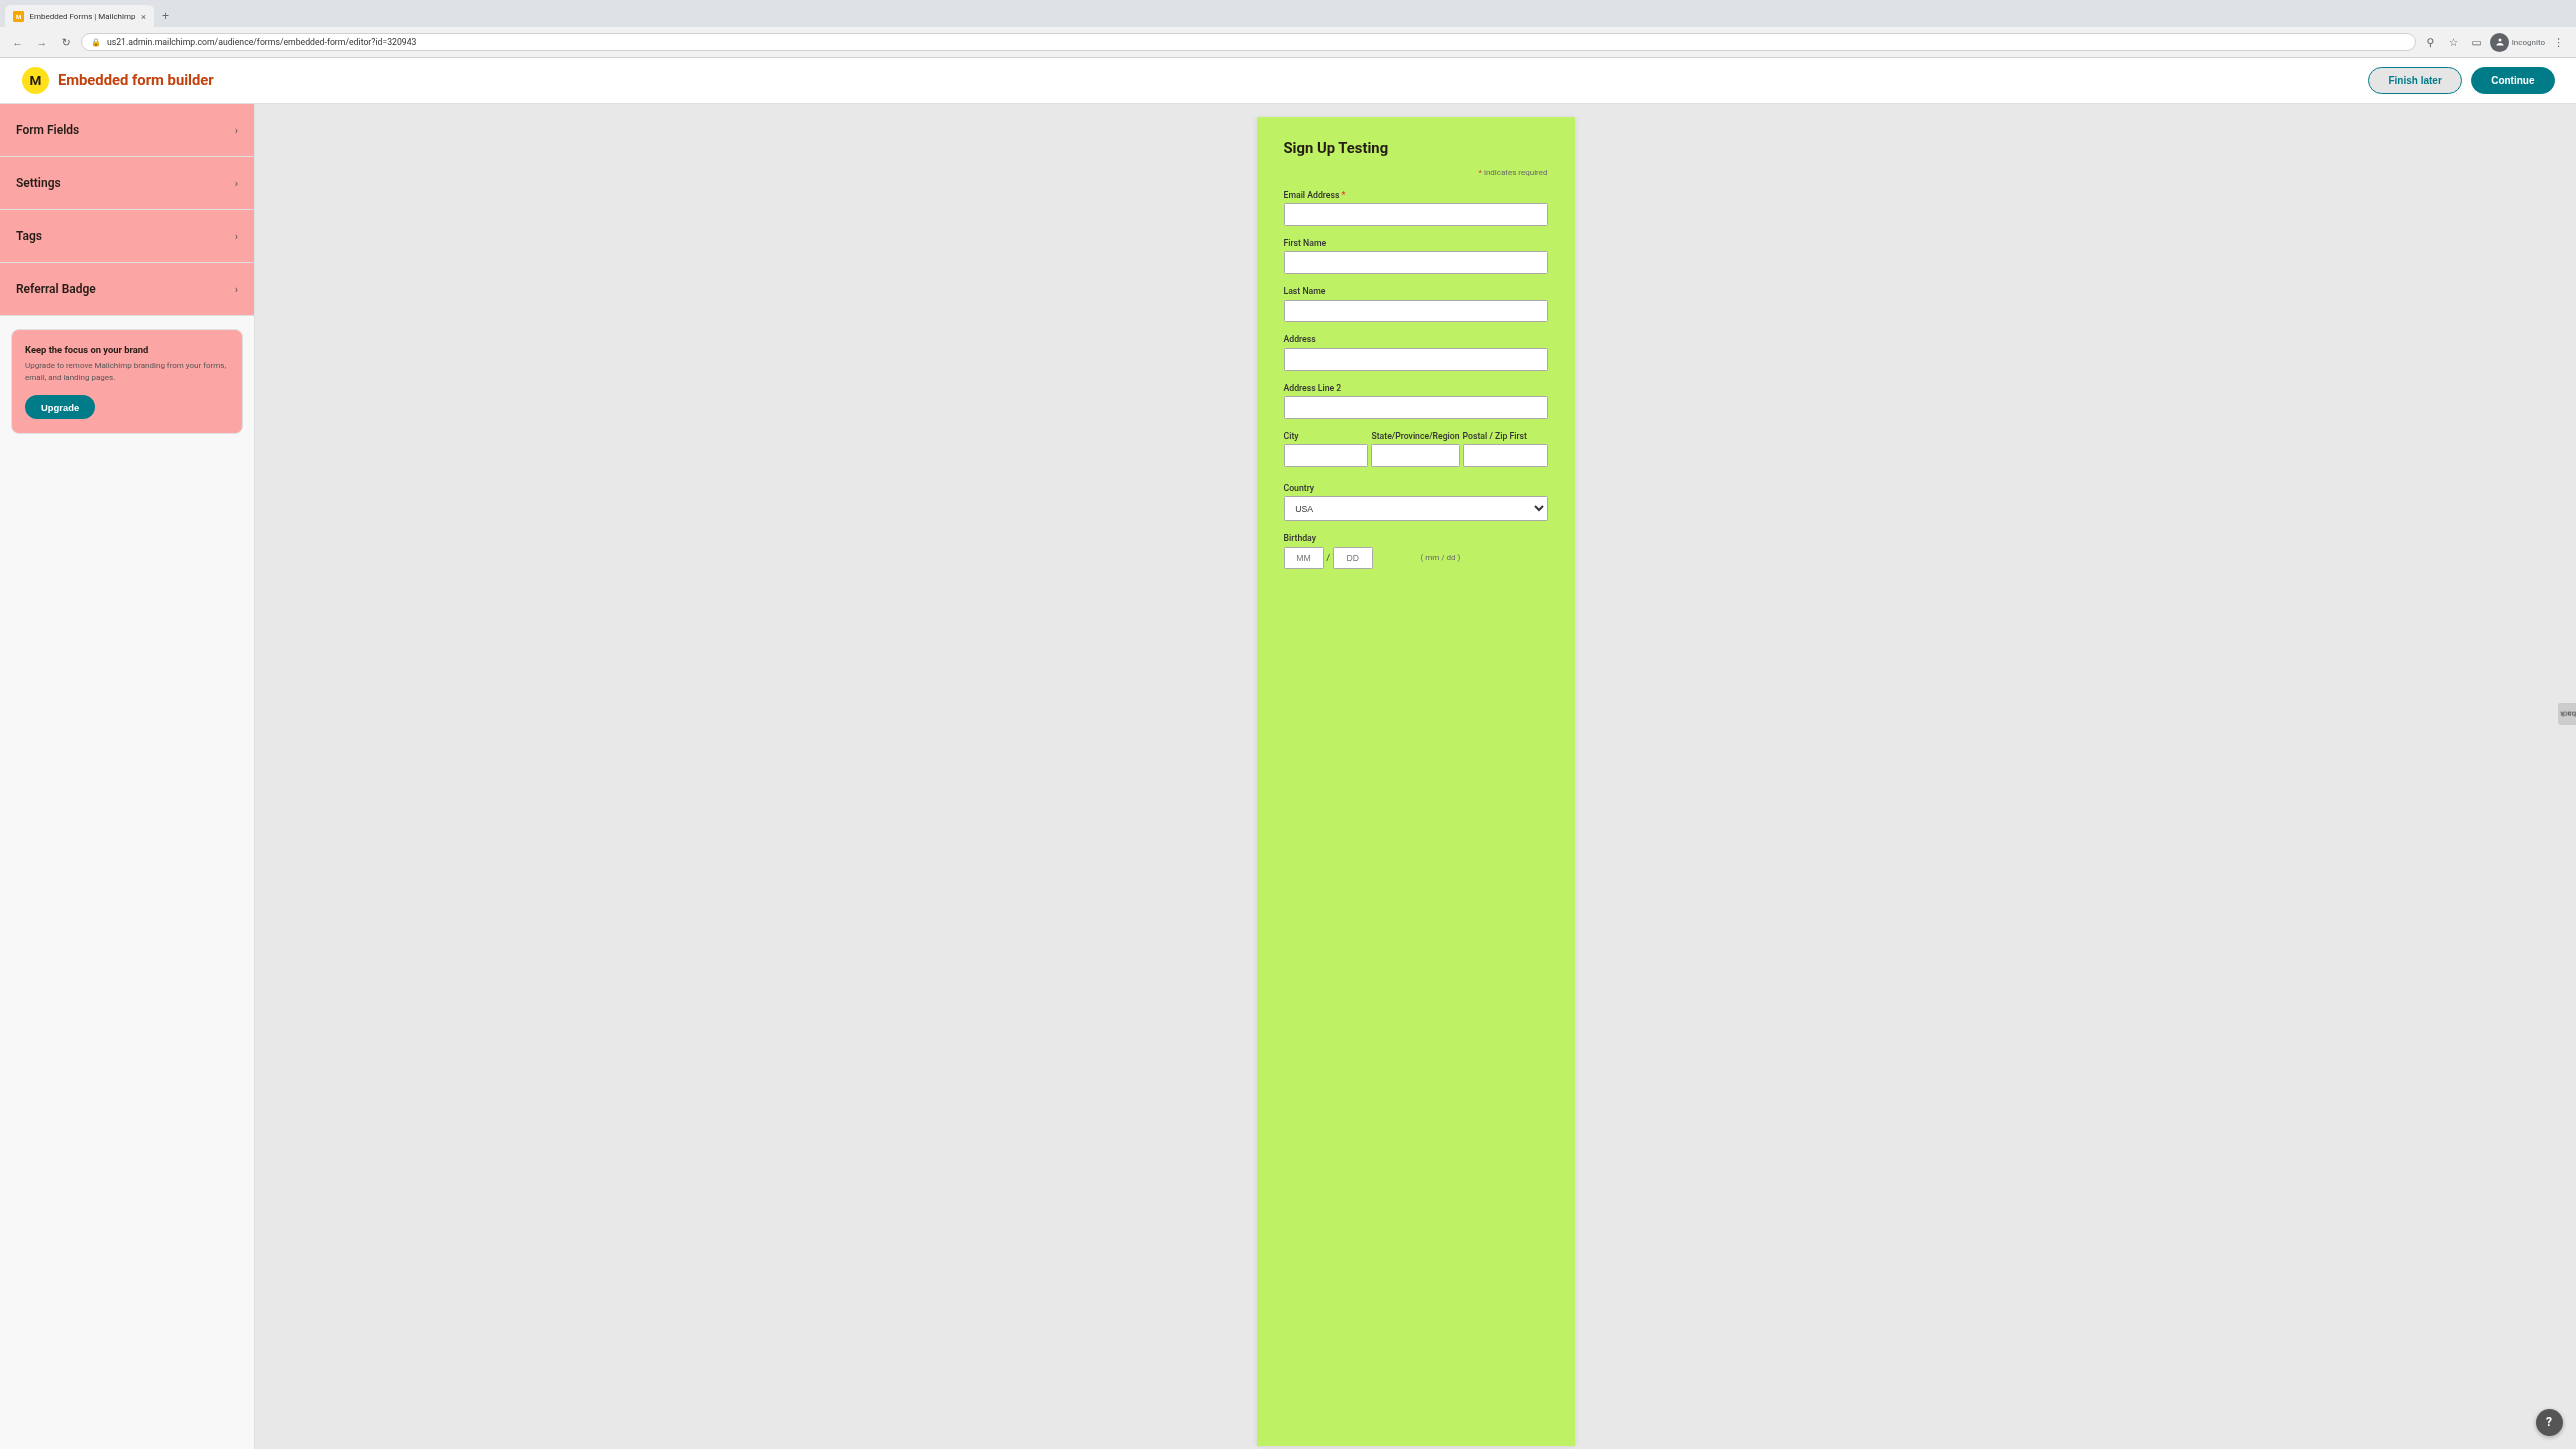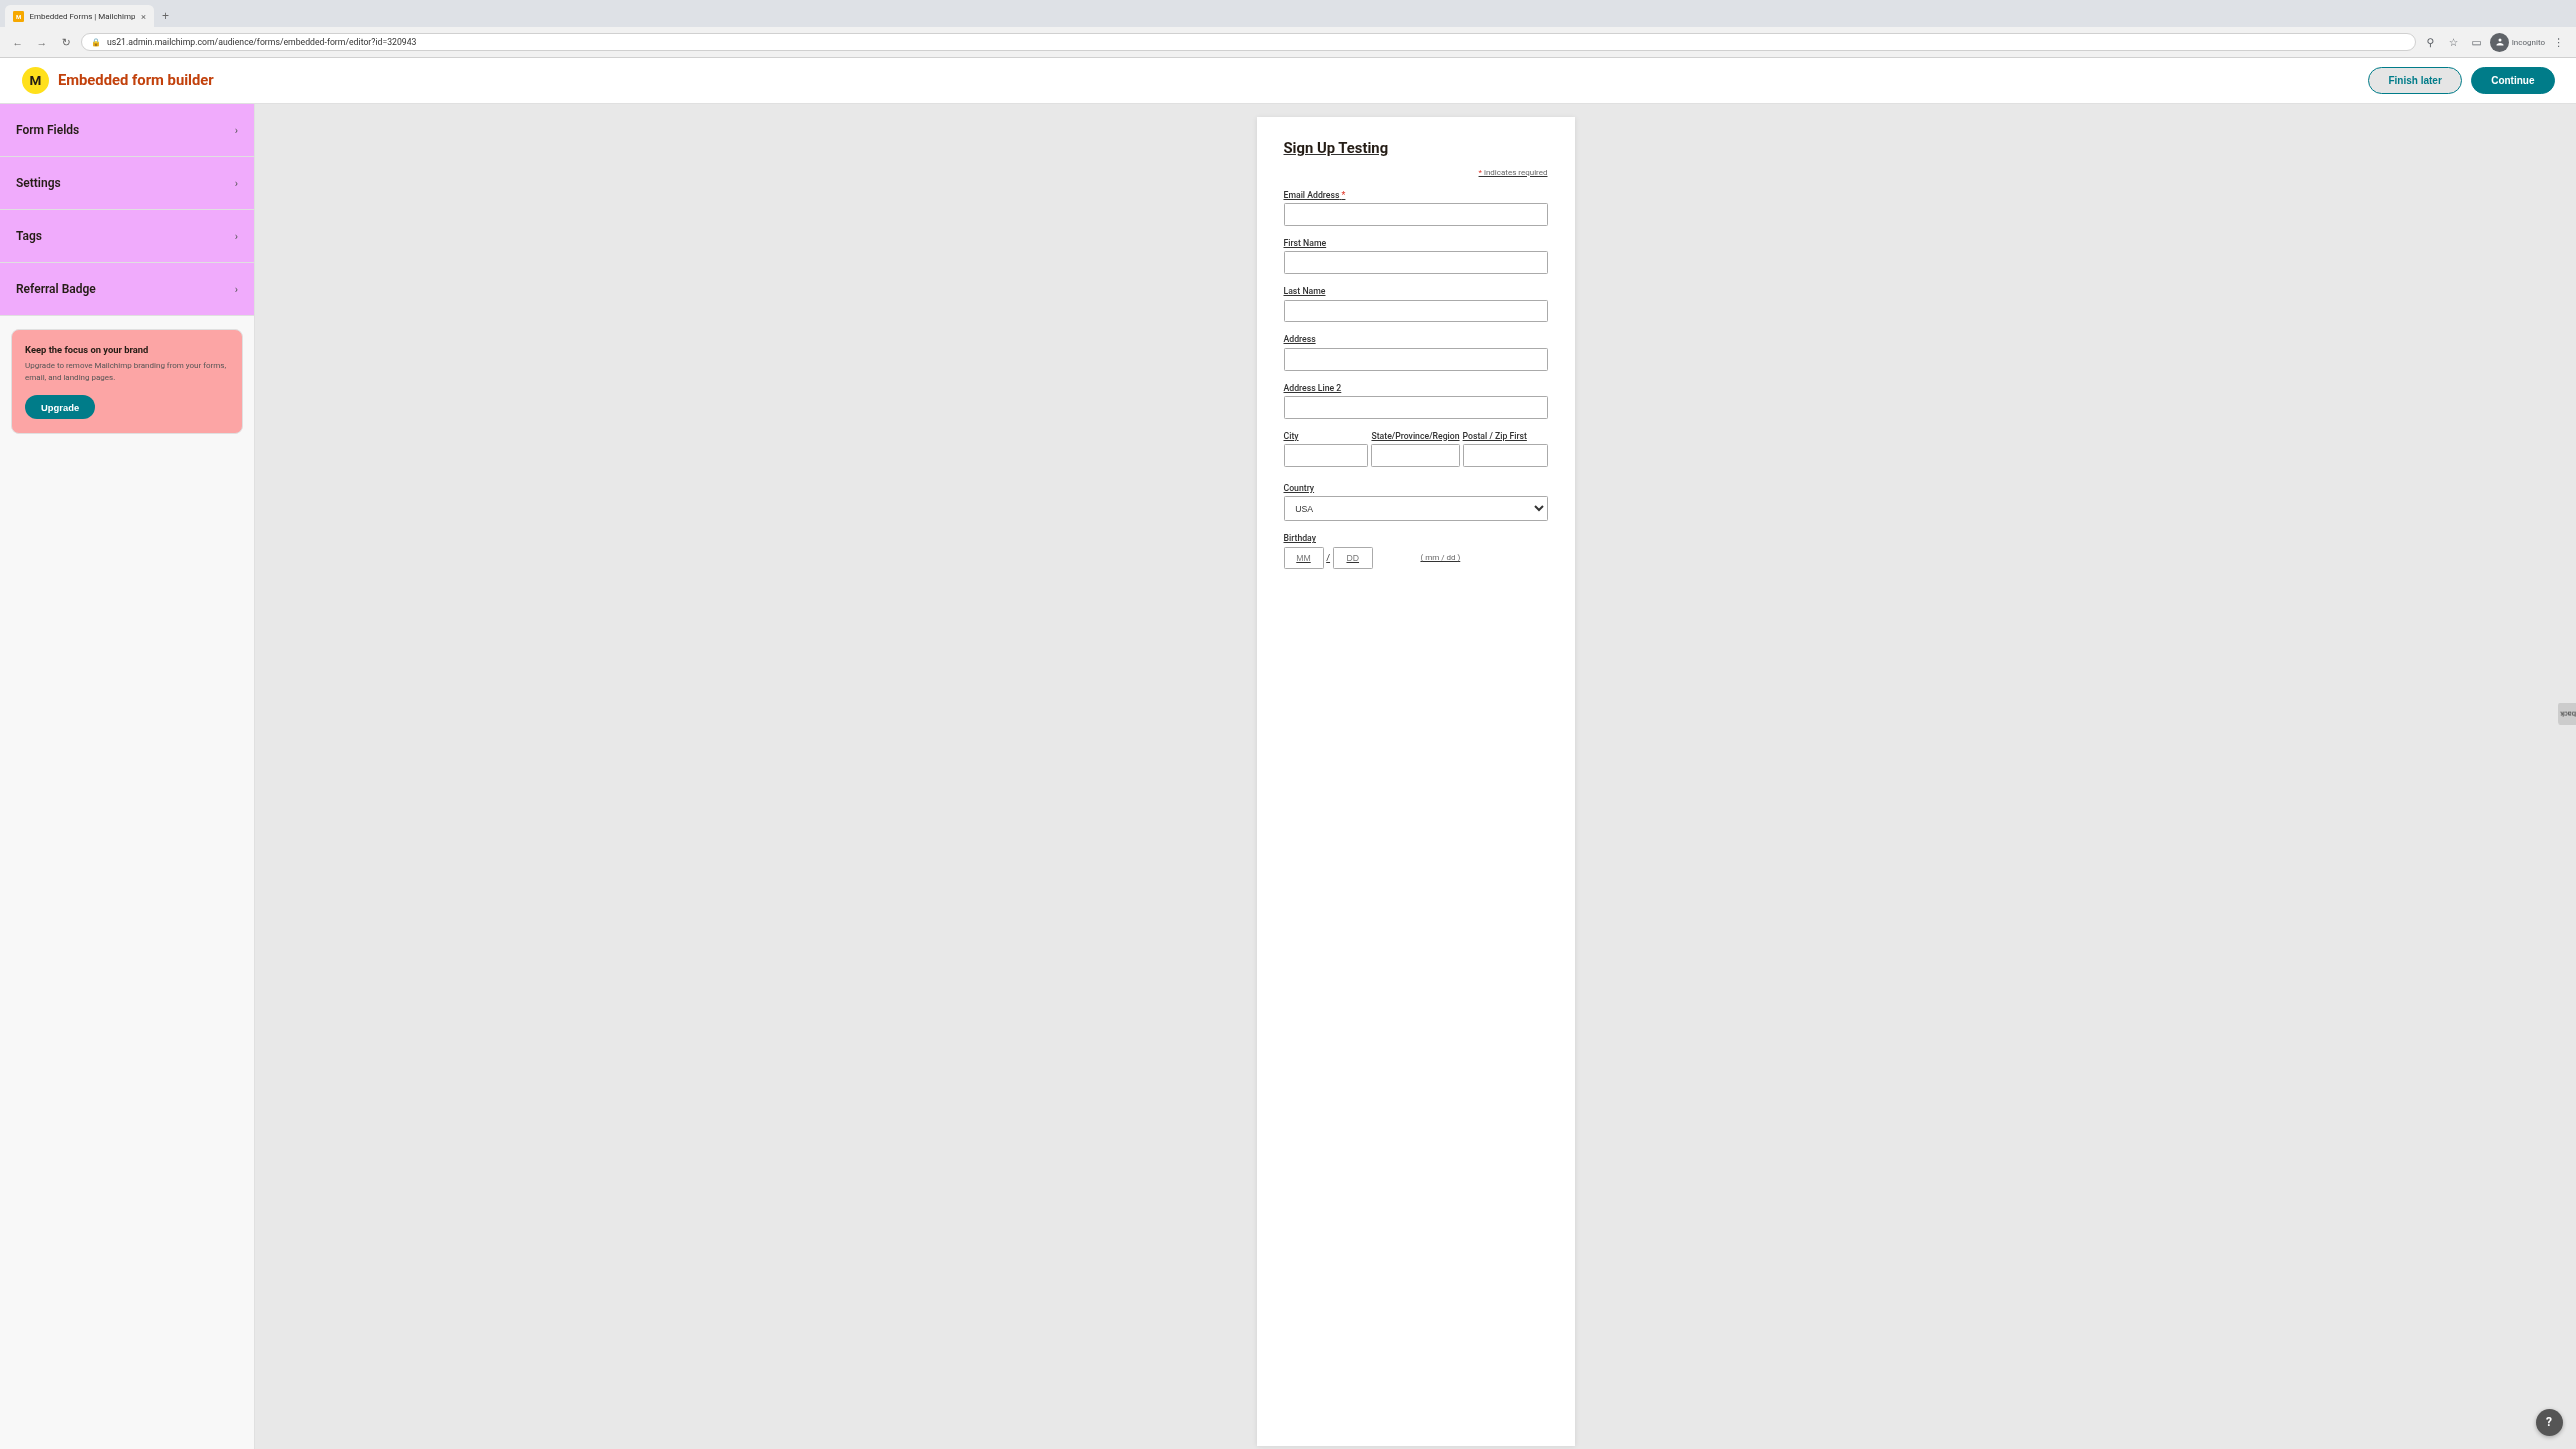--- a/index.html
+++ b/index.html
@@ -209,21 +209,21 @@
       overflow-y: auto;
       flex-shrink: 0;
     }
     .sidebar-item {
       display: flex;
       align-items: flex-end;
       justify-content: space-between;
       padding: 19px 16px;
       border-bottom: 0.7px solid #e0e0e0;
       cursor: pointer;
-      background: #f0abfc;
+      background: #fca5a5;
     }
     .sidebar-item-label {
       font-size: 12px;
       font-weight: 600;
       color: #241c15;
     }
     .sidebar-chevron {
       font-size: 10.7px;
       color: #555;
     }
@@ -260,25 +260,24 @@
     
     .canvas-area {
       flex: 1;
       background: #e8e8e8;
       overflow-y: auto;
       display: flex;
       justify-content: center;
       padding: 13.4px 0;
     }
     .form-preview {
-      background: #ffffff;
+      background: #bef264;
       width: 318px;
       padding: 21.5px 27px;
       box-shadow: 0 1.3px 5.4px rgba(0,0,0,0.1);
-      text-decoration: underline;
     }
     .form-title {
       font-size: 14.8px;
       font-weight: 700;
       color: #241c15;
       margin-bottom: 10.7px;
     }
     .required-note {
       font-size: 8px;
       color: #666;

